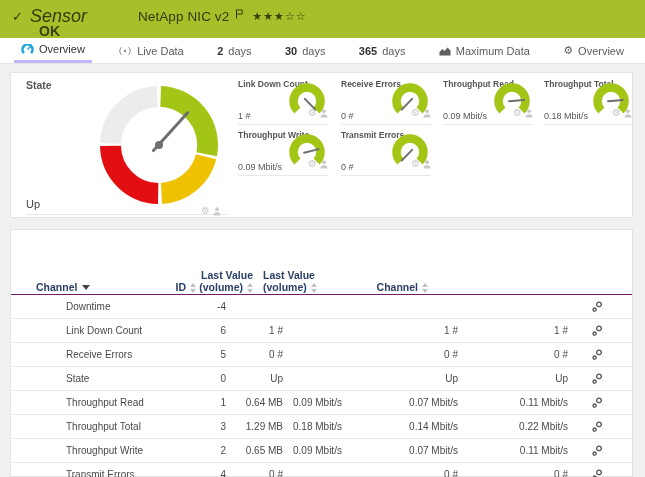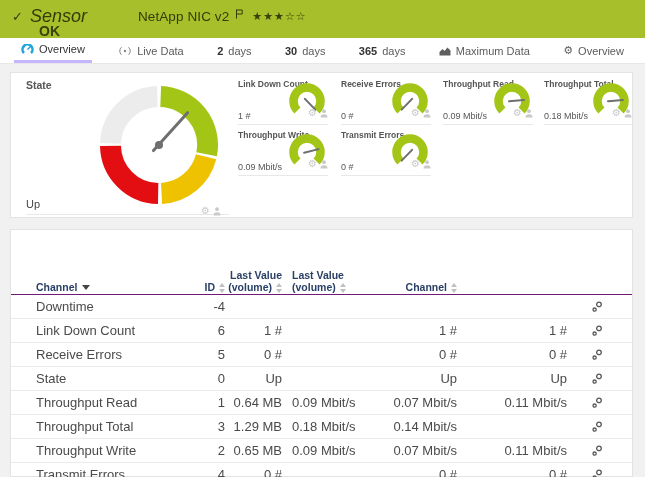--- a/index.html
+++ b/index.html
@@ -54,23 +54,23 @@
   .mgauge{position:absolute;right:2px;top:5px;width:38px;height:38px;}
   .mgauge svg{position:absolute;left:0;top:0;}
   .marc{fill:none;stroke:#a3c515;stroke-width:8.5;}
   .needle{position:absolute;left:18px;top:6px;width:2px;height:17px;background:#6f6f6f;
     border-radius:1px;transform-origin:1px 13px;}
   .mvalue{position:absolute;left:0;bottom:3px;font-size:9px;color:#555;white-space:nowrap;}
   .micons{position:absolute;right:0;bottom:2px;}
   
   .thead{display:flex;align-items:flex-end;height:65px;box-sizing:border-box;padding-top:33px;
     border-bottom:1px solid #701a75;font-size:10.5px;font-weight:bold;color:#2b4066;line-height:1.2;}
-  .trow{display:flex;align-items:center;height:23px;border-bottom:1px solid #ebebeb;font-size:13px;color:#4a4a4a;}
+  .trow{display:flex;align-items:center;height:23px;border-bottom:1px solid #ebebeb;font-size:10px;color:#4a4a4a;padding-left:30px;}
   .c-ch{width:160px;padding-left:25px;box-sizing:border-box;text-align:left;}
-  .c-id{width:25px;text-align:right;margin-left:29px;}
+  .c-id{width:25px;text-align:right;}
   .c-vol{width:57px;text-align:right;}
   .c-spd{width:75px;padding-left:10px;box-sizing:border-box;text-align:left;}
   .c-min{width:100px;text-align:right;}
   .c-max{width:110px;text-align:right;}
   .c-act{flex:1;display:flex;justify-content:flex-end;padding-right:30px;box-sizing:border-box;align-items:center;}
   .hflex{display:inline-flex;align-items:center;}
   .sort{display:inline-flex;flex-direction:column;gap:2px;margin-left:4px;vertical-align:middle;}
   .tu{width:0;height:0;border-left:3px solid transparent;border-right:3px solid transparent;border-bottom:4px solid #c0c0c0;}
   .td{width:0;height:0;border-left:3px solid transparent;border-right:3px solid transparent;border-top:4px solid #c0c0c0;}
   .td.dark{border-left-width:4px;border-right-width:4px;border-top:5px solid #444;margin-left:5px;}
@@ -404,20 +404,21 @@
         </span>
       </div>
   </div>
 
   <div class="trow">
     <div class="c-ch">Throughput Total</div>
     <div class="c-id">3</div>
     <div class="c-vol">1.29 MB</div>
     <div class="c-spd">0.18 Mbit/s</div>
     <div class="c-min">0.14 Mbit/s</div>
+    <div class="c-max">0.22 Mbit/s</div>
     <div class="c-act">
         <span class="wrench">
           <svg width="10" height="11" viewBox="0 0 10 11">
             <circle cx="7" cy="3.4" r="2.3" fill="none" stroke="#555" stroke-width="1.3"></circle>
             <circle cx="2.6" cy="8.6" r="1.6" fill="none" stroke="#555" stroke-width="1.3"></circle>
           </svg>
         </span>
       </div>
   </div>
 

